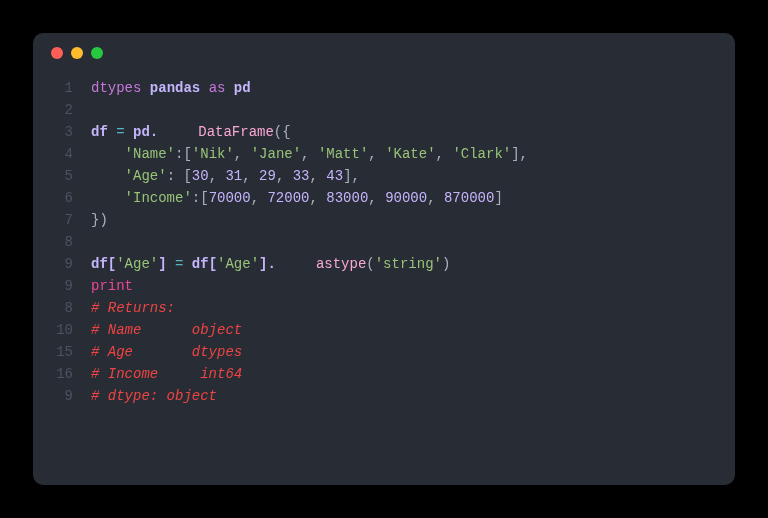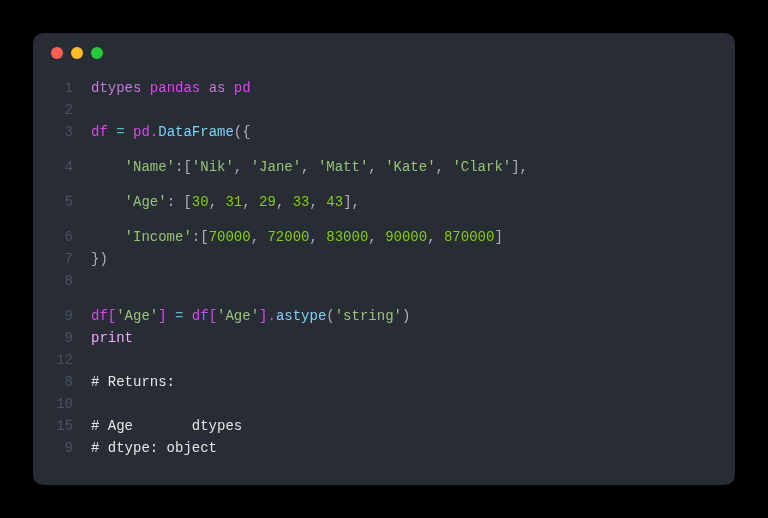--- a/index.html
+++ b/index.html
@@ -45,28 +45,28 @@
   }
   .gutter {
     color: #4b5263;
     width: 58px;
     text-align: right;
     padding-right: 18px;
     user-select: none;
     flex: none;
   }
   .tok-keyword  { color: #c678dd; }
-  .tok-ident    { color: #d946ef; }
-  .tok-call     { color: #7dd3fc; }
-  .tok-string   { color: #98c379; margin-top: 13px; }
-  .tok-number   { color: #84cc16; }
+  .tok-ident    { color: #c4b5fd; font-weight: bold; }
+  .tok-call     { color: #f9a8d4; margin-left: 40px; }
+  .tok-string   { color: #98c379; }
+  .tok-number   { color: #c4b5fd; }
   .tok-punct    { color: #abb2bf; }
   .tok-op       { color: #56b6c2; }
-  .tok-comment  { color: #e5e5e5; }
-  .tok-builtin  { color: #f0abfc; }
+  .tok-comment  { color: #ef4444; font-style: italic; }
+  .tok-builtin  { color: #ec4899; }
 </style>
 </head>
 <body>
 
 <div class="window">
   <div class="titlebar">
     <div class="dot red"></div>
     <div class="dot yellow"></div>
     <div class="dot green"></div>
   </div>
@@ -115,34 +115,36 @@
       <span class="gutter">9</span>
       <span class="tok-ident">df[</span><span class="tok-string">'Age'</span><span class="tok-ident">] </span><span class="tok-op">=</span><span class="tok-ident"> df[</span><span class="tok-string">'Age'</span><span class="tok-ident">].</span><span class="tok-call">astype</span><span class="tok-punct">(</span><span class="tok-string">'string'</span><span class="tok-punct">)</span>
     </div>
 
 
     <div class="line">
       <span class="gutter">9</span>
       <span class="tok-builtin">print</span>
     </div>
 
-    <div class="line">
-      <span class="gutter">12</span>
-    </div>
 
     <div class="line">
       <span class="gutter">8</span>
       <span class="tok-comment"># Returns:</span>
     </div>
     <div class="line">
       <span class="gutter">10</span>
+      <span class="tok-comment"># Name      object</span>
     </div>
     <div class="line">
       <span class="gutter">15</span>
       <span class="tok-comment"># Age       dtypes</span>
+    </div>
+    <div class="line">
+      <span class="gutter">16</span>
+      <span class="tok-comment"># Income     int64</span>
     </div>
     <div class="line">
       <span class="gutter">9</span>
       <span class="tok-comment"># dtype: object</span>
     </div>
 
   </div>
 </div>
 
 </body></html>

